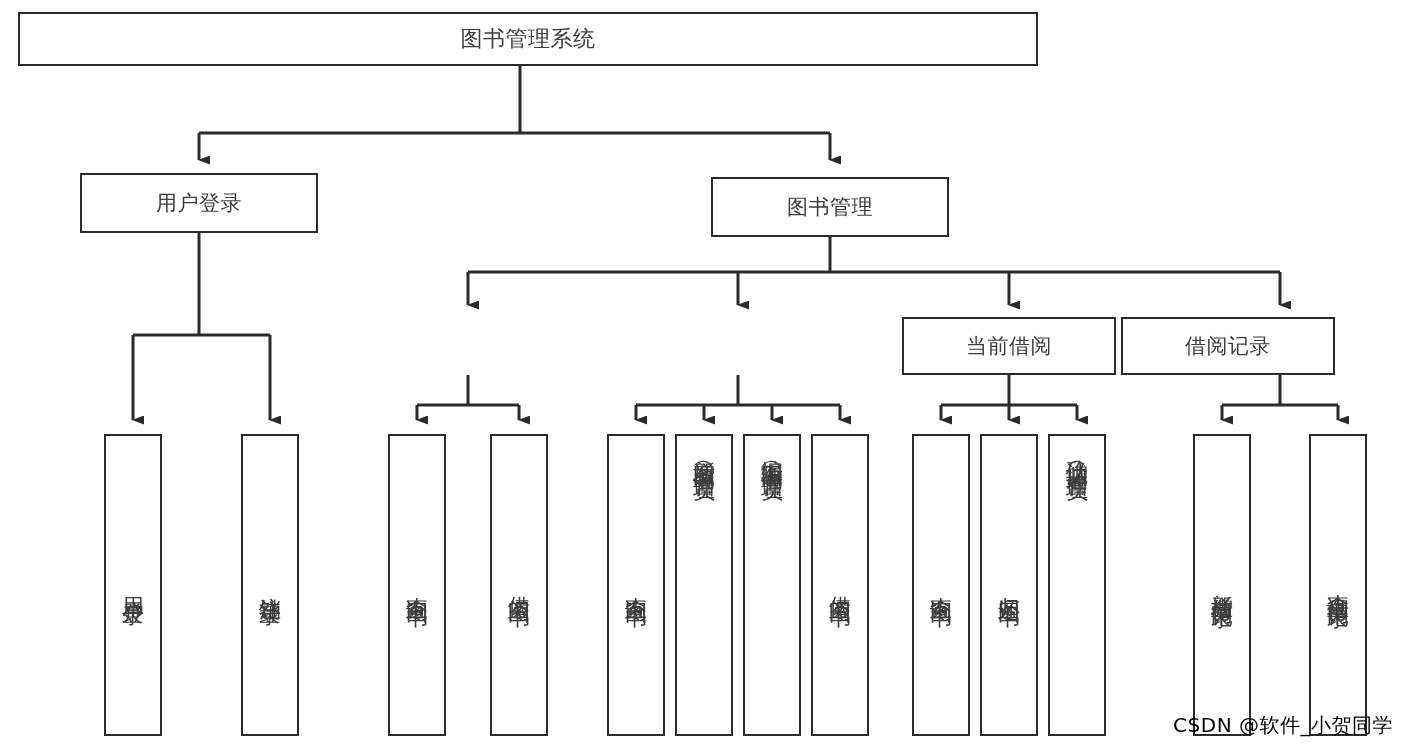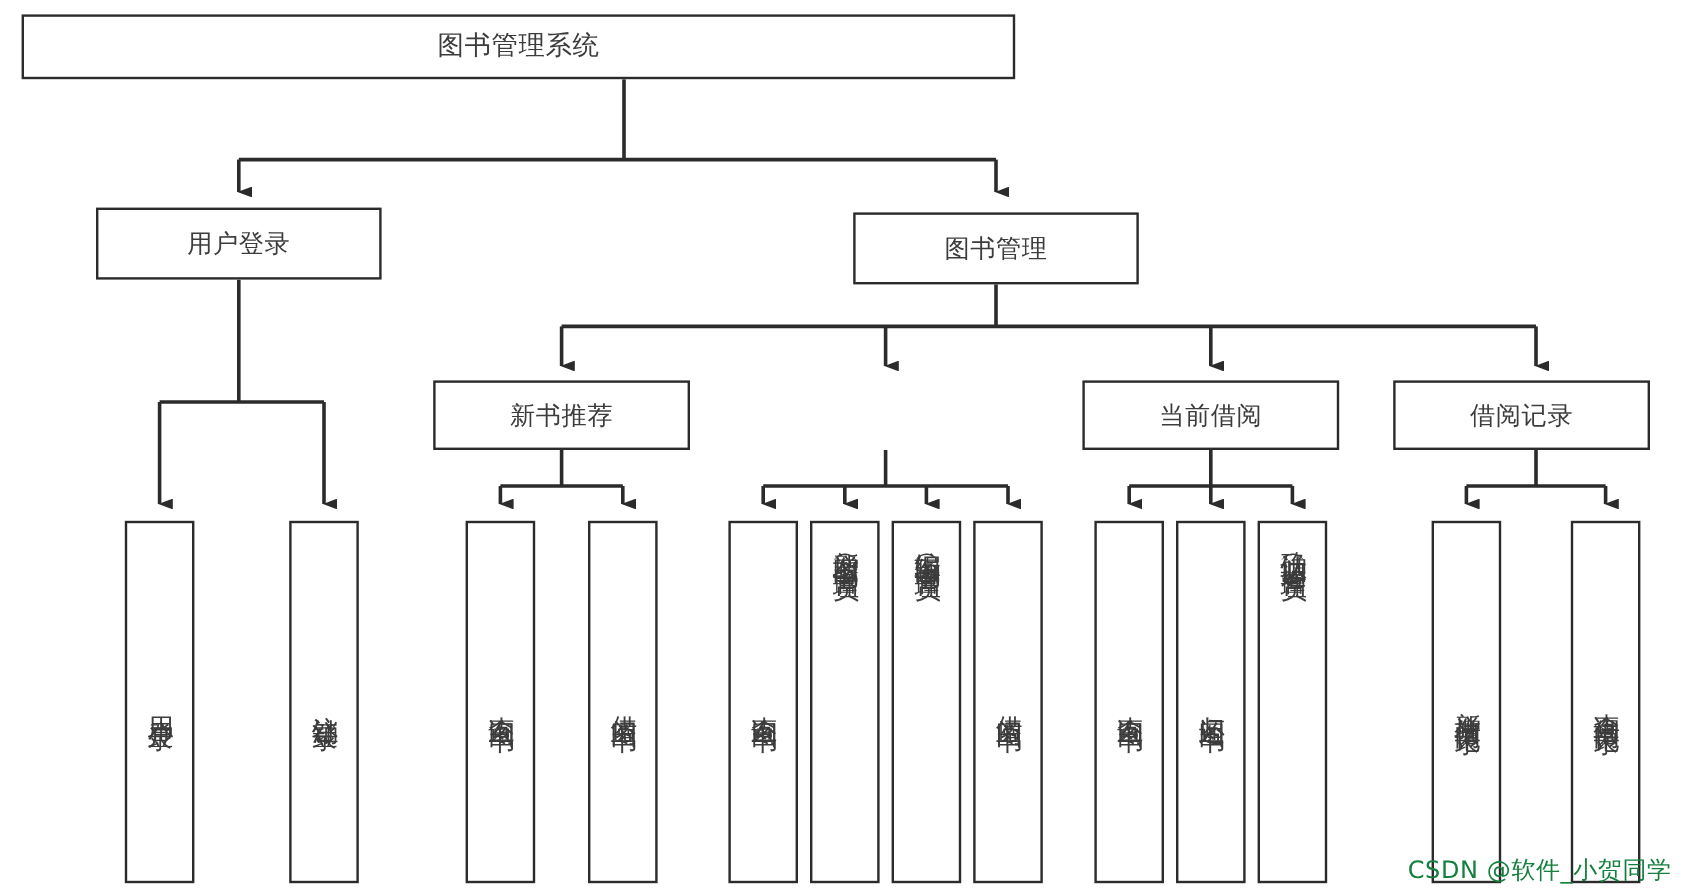--- a/index.html
+++ b/index.html
@@ -65,21 +65,21 @@
     align-items: center;
   }
   .node.leaf.top-text {
     align-items: flex-start;
   }
   .node.leaf.top-text .node-label {
     margin-top: 6px;
   }
   .watermark {
     position: absolute;
-    color: #15803d;
+    color: #000000;
     font-size: 20px;
     white-space: nowrap;
     z-index: 5;
     letter-spacing: 0.5px;
   }
 </style>
 </head>
 <body>
 
 <div id="diagram-root">
@@ -127,42 +127,39 @@
       <path d="M1009,405 L1009,420" marker-end="url(#arrowhead)"></path>
       <path d="M1077,405 L1077,420" marker-end="url(#arrowhead)"></path>
 
       <path d="M1280,375 L1280,405"></path>
       <path d="M1222,405 L1338,405"></path>
       <path d="M1222,405 L1222,420" marker-end="url(#arrowhead)"></path>
       <path d="M1338,405 L1338,420" marker-end="url(#arrowhead)"></path>
     </g>
   </svg>
 
-  <div class="node root" style="left:18px; top:12px; width:828px; height:54px;">
+  <div class="node root" style="left:18px; top:12px; width:1020px; height:54px;">
     <span class="node-label">图书管理系统</span>
   </div>
 
   <div class="node level2" style="left:80px; top:173px; width:238px; height:60px;">
     <span class="node-label">用户登录</span>
   </div>
 
   <div class="node level2" style="left:711px; top:177px; width:238px; height:60px;">
     <span class="node-label">图书管理</span>
   </div>
 
-  <div class="node level3" style="left:361px; top:317px; width:214px; height:58px;">
-    <span class="node-label">新书推荐</span>
-  </div>
 
 
   <div class="node level3" style="left:902px; top:317px; width:214px; height:58px;">
     <span class="node-label">当前借阅</span>
   </div>
 
-  <div class="node level3" style="left:1161px; top:317px; width:214px; height:58px;">
+  <div class="node level3" style="left:1121px; top:317px; width:214px; height:58px;">
     <span class="node-label">借阅记录</span>
   </div>
 
   <div class="node leaf center-text" style="left:104px; top:434px; width:58px; height:302px;">
     <span class="node-label">用户登录</span>
   </div>
 
   <div class="node leaf center-text" style="left:241px; top:434px; width:58px; height:302px;">
     <span class="node-label">注销登录</span>
   </div>

